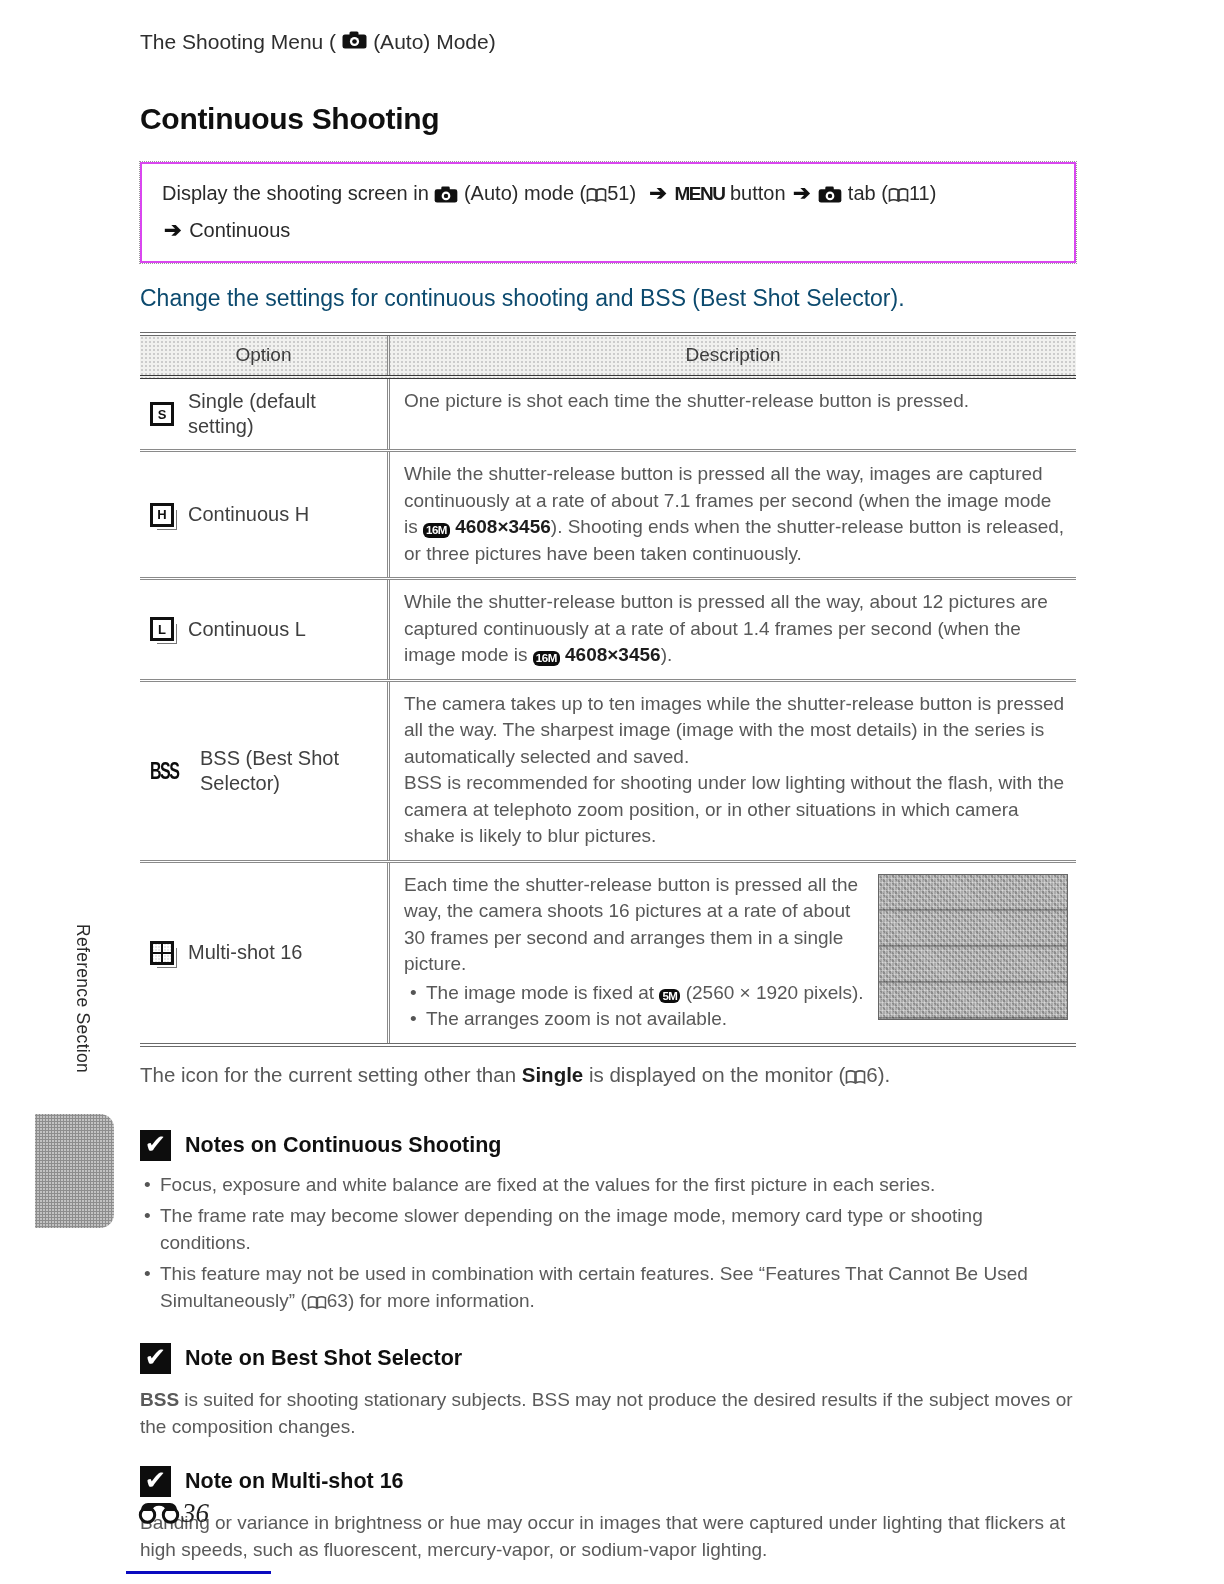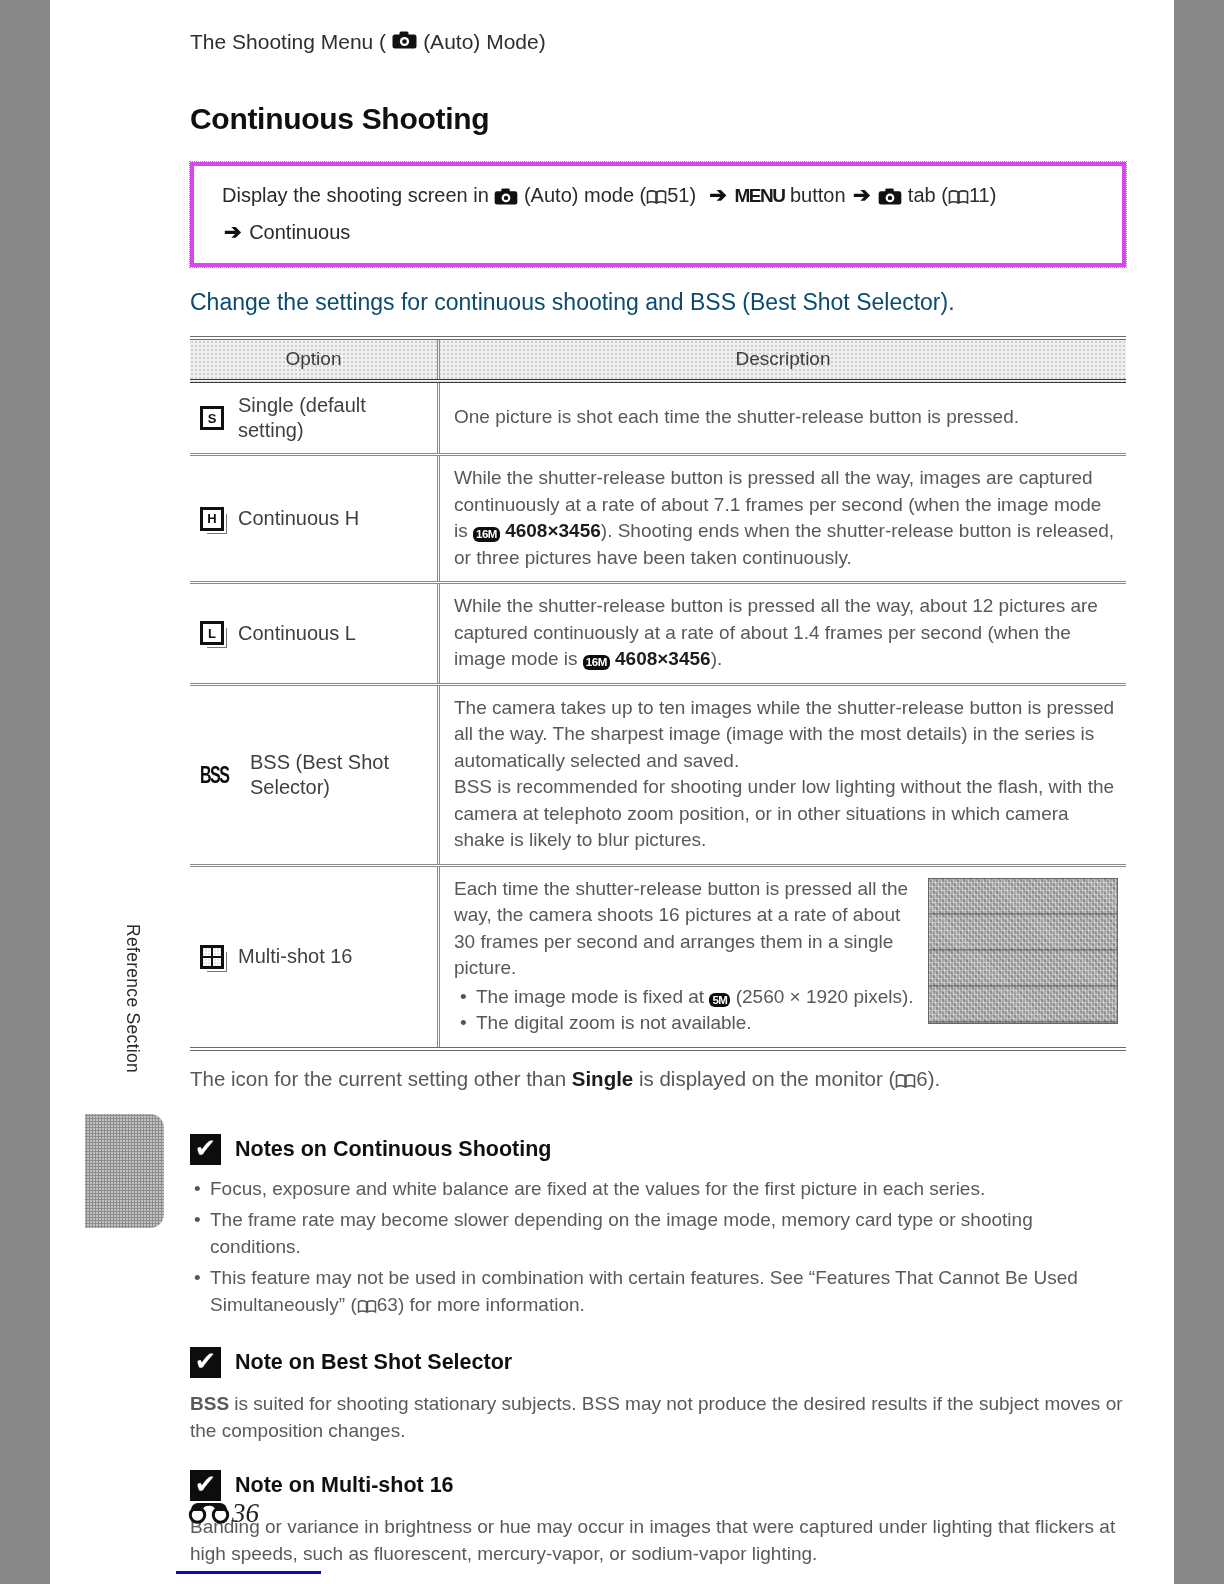--- a/index.html
+++ b/index.html
@@ -1,39 +1,39 @@
 <!DOCTYPE html>
 <html><head>
 <meta charset="utf-8">
 <style>
   * { margin:0; padding:0; box-sizing:border-box; }
   html,body { background:#888; }
   .page {
     position:relative;
-    width:1124px; height:1584px;
+    width:1224px; height:1584px;
     margin:0 auto;
     background:#fff;
     overflow:hidden;
     font-family:"Liberation Sans", sans-serif;
     color:#4c4c4c;
   }
   .content { position:absolute; left:140px; top:30px; width:936px; }
 
   
   .running-head { font-size:21px; color:#2e2e2e; display:flex; align-items:center; gap:6px; }
 
   
   .page-title { margin-top:48px; font-size:30px; font-weight:700; color:#101010; letter-spacing:-0.3px; }
 
   
   .proc-box {
     margin-top:26px;
-    border:4px solid #d946ef;
+    border:2px solid #d946ef;
     outline:1px dotted #999;
-    padding:12px 16px 14px 28px;
+    padding:12px 16px 14px 20px;
     font-size:20px; line-height:34px; color:#2a2a2a;
   }
   .proc-box .seg { white-space:pre-wrap; }
 
   .intro { margin-top:22px; font-size:23px; color:#0c4a6e; }
 
   
   .cam-icon, .book-icon { display:inline-block; vertical-align:-3px; }
   .arrow-icon { font-weight:700; color:#111; font-size:21px; padding:0 2px; }
   .arrow-icon::before { content:"\2794"; }
@@ -54,21 +54,21 @@
     border-bottom:4px double #3a3a3a;
     background-color:#f1f1ef;
     background-image:radial-gradient(#cccccc 0.8px, transparent 0.9px);
     background-size:4px 4px;
   }
   .thead .hc { padding:8px 0 9px 0; text-align:center; font-size:19px; color:#3c3c3c; }
   .thead .hc.desc-h { border-left:3px double #8a8a8a; }
 
   .opt-cell { display:flex; align-items:center; gap:14px; padding:10px 6px 10px 10px; font-size:20px; color:#3f3f3f; line-height:25px; }
   .desc-cell { border-left:3px double #8a8a8a; padding:9px 6px 10px 14px; font-size:19px; line-height:26.5px; color:#585858; }
-  .desc-cell.vcenter { display:flex; align-items:center; }
+  .desc-cell.vcenter { display:flex; align-items:flex-start; }
   .desc-cell b, .intro b, .post-table b { color:#1c1c1c; }
 
   
   .sq-icon {
     flex:0 0 auto; width:24px; height:24px; border:3px solid #101010; background:#fff;
     display:flex; align-items:center; justify-content:center;
     font-size:13px; font-weight:800; color:#101010;
   }
   .stacked { position:relative; box-shadow:4px 4px 0 -2px #ffffff, 5px 5px 0 -2px #777; }
   .grid-fill {
@@ -252,21 +252,21 @@
         <div class="desc-cell">
           <div class="sample-image"></div>
           <div>Each time the shutter-release button is pressed all the way, the camera shoots 16 pictures at a rate of about 30 frames per second and arranges them in a single picture.</div>
           <div class="mini-bullets">
             <div class="mb">
               <span>The image mode is fixed at</span>
               <span class="mode-chip">5M</span>
               <span>(2560 × 1920 pixels).</span>
             </div>
             <div class="mb">
-              <span>The digital zoom is not available.</span>
+              <span>The arranges zoom is not available.</span>
             </div>
           </div>
         </div>
       </div>
     </div>
 
     <p class="post-table">
       <span>The icon for the current setting other than</span>
       <b>Single</b>
       <span>is displayed on the monitor (</span><span class="book-icon"><svg width="21" height="16" viewBox="0 0 21 16">

